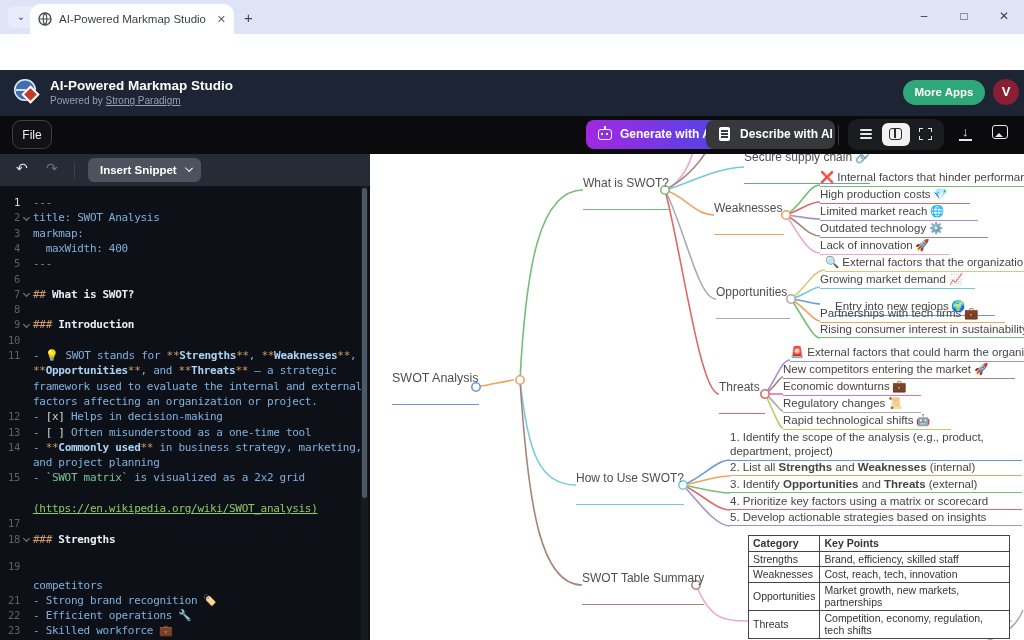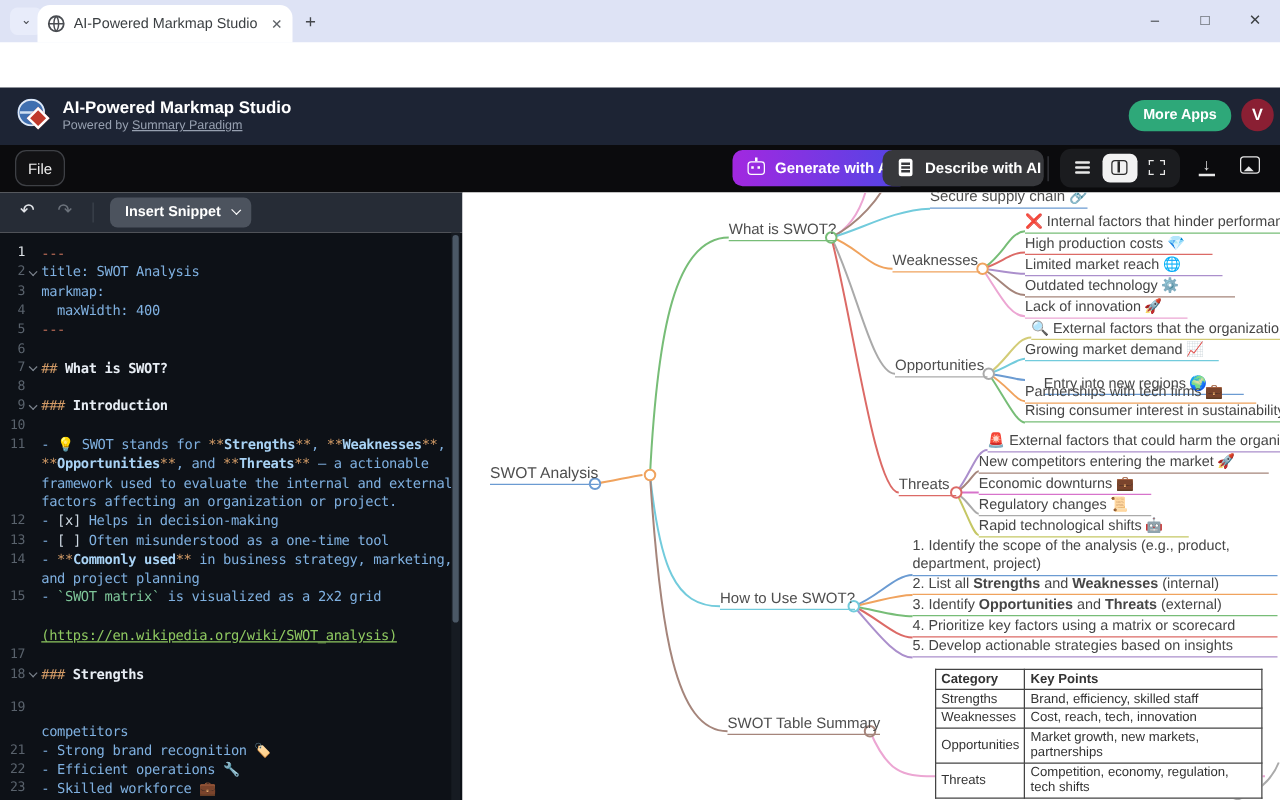--- a/index.html
+++ b/index.html
@@ -95,21 +95,21 @@
   .crow .ct { position:absolute; left:33px; }
   .c-d{color:#c4705a} .c-b{color:#7fb0e0} .c-m{color:#d19a66} .c-k{color:#ced9e2}
   .c-h{color:#e8eef5;font-weight:bold} .c-hb{color:#a9d3f5;font-weight:bold}
   .c-g{color:#7ec699} .c-l{color:#8fc961;text-decoration:underline} .c-e{color:#e0c060}
   #edscroll { position:absolute; left:361px; top:186px; width:7px; height:454px; background:#161b22; }
   #edthumb { position:absolute; left:1px; top:2px; width:5px; height:310px; background:#4b5866; border-radius:3px; }
 
   
   #map { position:absolute; left:370px; top:154px; width:654px; height:486px; background:#fff; overflow:hidden; }
   #links { position:absolute; left:0; top:0; }
-  .mnode { position:absolute; font-size:12px; color:#4e4e4e; white-space:nowrap; padding-bottom:2px; }
+  .mnode { position:absolute; font-size:12px; color:#4e4e4e; white-space:nowrap; padding-bottom:19px; }
   .mchild { position:absolute; font-size:11.5px; color:#454545; white-space:nowrap; padding-bottom:2px; }
   .mwrap { white-space:normal; line-height:14px; }
   .lead { margin-right:3px; } .tail { margin-left:3px; }
   #swottable { position:absolute; left:378px; top:381px; width:262px; border-collapse:collapse; background:#fff; z-index:2; font-size:10.5px; color:#333; }
   #swottable th,#swottable td { border:1px solid #444; padding:1px 4px; text-align:left; font-weight:normal; line-height:12.5px; }
   #swottable th { font-weight:bold; }
   #watermark { position:absolute; left:550px; top:448px; font-size:13px; font-weight:bold; color:#d8cfd4; z-index:1; }
 </style>
 </head>
 <body>
@@ -152,21 +152,21 @@
     <div id="avatar">A</div>
     <div id="kebab">⋮</div>
   </div>
 
   <div id="appheader">
     <div id="logo">
         <span class="globe"></span>
         <span class="diamond"></span>
       </div>
     <div id="apptitle">AI-Powered Markmap Studio</div>
-    <div id="appsub"><span>Powered by </span><a href="#">Summary Paradigm</a></div>
+    <div id="appsub"><span>Powered by </span><a href="#">Strong Paradigm</a></div>
     <div id="moreapps">More Apps</div>
     <div id="vbadge">V</div>
   </div>
 
   <div id="apptoolbar">
     <div id="filebtn">File</div>
     <div id="genbtn"><span class="robot"></span><span>Generate with AI</span></div>
     <div id="descbtn"><span class="docic"></span><span>Describe with AI</span></div>
     <div id="tooldiv"></div>
     <div id="viewgroup">
@@ -207,21 +207,21 @@
       <div class="crow" style="top: 24.3px;"><span class="ln">2</span><span class="fold"></span><span class="ct"><span class="c-b">title: SWOT Analysis</span></span></div>
       <div class="crow" style="top: 39.6px;"><span class="ln">3</span><span class="ct"><span class="c-b">markmap:</span></span></div>
       <div class="crow" style="top: 54.9px;"><span class="ln">4</span><span class="ct"><span class="c-b">  maxWidth: 400</span></span></div>
       <div class="crow" style="top: 70.2px;"><span class="ln">5</span><span class="ct"><span class="c-d">---</span></span></div>
       <div class="crow" style="top: 85.5px;"><span class="ln">6</span><span class="ct"></span></div>
       <div class="crow" style="top: 100.8px;"><span class="ln">7</span><span class="fold"></span><span class="ct"><span class="c-m">## </span><span class="c-h">What is SWOT?</span></span></div>
       <div class="crow" style="top: 116.1px;"><span class="ln">8</span><span class="ct"></span></div>
       <div class="crow" style="top: 131.4px;"><span class="ln">9</span><span class="fold"></span><span class="ct"><span class="c-m">### </span><span class="c-h">Introduction</span></span></div>
       <div class="crow" style="top: 146.7px;"><span class="ln">10</span><span class="ct"></span></div>
       <div class="crow" style="top: 162px;"><span class="ln">11</span><span class="ct"><span class="c-b">- </span><span class="c-e">💡 </span><span class="c-b">SWOT stands for </span><span class="c-m">**</span><span class="c-hb">Strengths</span><span class="c-m">**</span><span class="c-b">, </span><span class="c-m">**</span><span class="c-hb">Weaknesses</span><span class="c-m">**</span><span class="c-b">,</span></span></div>
-      <div class="crow" style="top: 177.3px;"><span class="ln"></span><span class="ct"><span class="c-m">**</span><span class="c-hb">Opportunities</span><span class="c-m">**</span><span class="c-b">, and </span><span class="c-m">**</span><span class="c-hb">Threats</span><span class="c-m">**</span><span class="c-b"> — a actionable</span></span></div>
+      <div class="crow" style="top: 177.3px;"><span class="ln"></span><span class="ct"><span class="c-m">**</span><span class="c-hb">Opportunities</span><span class="c-m">**</span><span class="c-b">, and </span><span class="c-m">**</span><span class="c-hb">Threats</span><span class="c-m">**</span><span class="c-b"> — a strategic</span></span></div>
       <div class="crow" style="top: 192.6px;"><span class="ln"></span><span class="ct"><span class="c-b">framework used to evaluate the internal and external</span></span></div>
       <div class="crow" style="top: 207.9px;"><span class="ln"></span><span class="ct"><span class="c-b">factors affecting an organization or project.</span></span></div>
       <div class="crow" style="top: 223.2px;"><span class="ln">12</span><span class="ct"><span class="c-b">- </span><span class="c-k">[x]</span><span class="c-b"> Helps in decision-making</span></span></div>
       <div class="crow" style="top: 238.5px;"><span class="ln">13</span><span class="ct"><span class="c-b">- </span><span class="c-k">[ ]</span><span class="c-b"> Often misunderstood as a one-time tool</span></span></div>
       <div class="crow" style="top: 253.8px;"><span class="ln">14</span><span class="ct"><span class="c-b">- </span><span class="c-m">**</span><span class="c-hb">Commonly used</span><span class="c-m">**</span><span class="c-b"> in business strategy, marketing,</span></span></div>
       <div class="crow" style="top: 269.1px;"><span class="ln"></span><span class="ct"><span class="c-b">and project planning</span></span></div>
       <div class="crow" style="top: 284.4px;"><span class="ln">15</span><span class="ct"><span class="c-b">- </span><span class="c-g">`SWOT matrix`</span><span class="c-b"> is visualized as a 2x2 grid</span></span></div>
       <div class="crow" style="top: 315px;"><span class="ln"></span><span class="ct"><span class="c-l">(https://en.wikipedia.org/wiki/SWOT_analysis)</span></span></div>
       <div class="crow" style="top: 330.3px;"><span class="ln">17</span><span class="ct"></span></div>
       <div class="crow" style="top: 345.6px; text-decoration: underline;"><span class="ln">18</span><span class="fold"></span><span class="ct"><span class="c-m">### </span><span class="c-h">Strengths</span></span></div>

